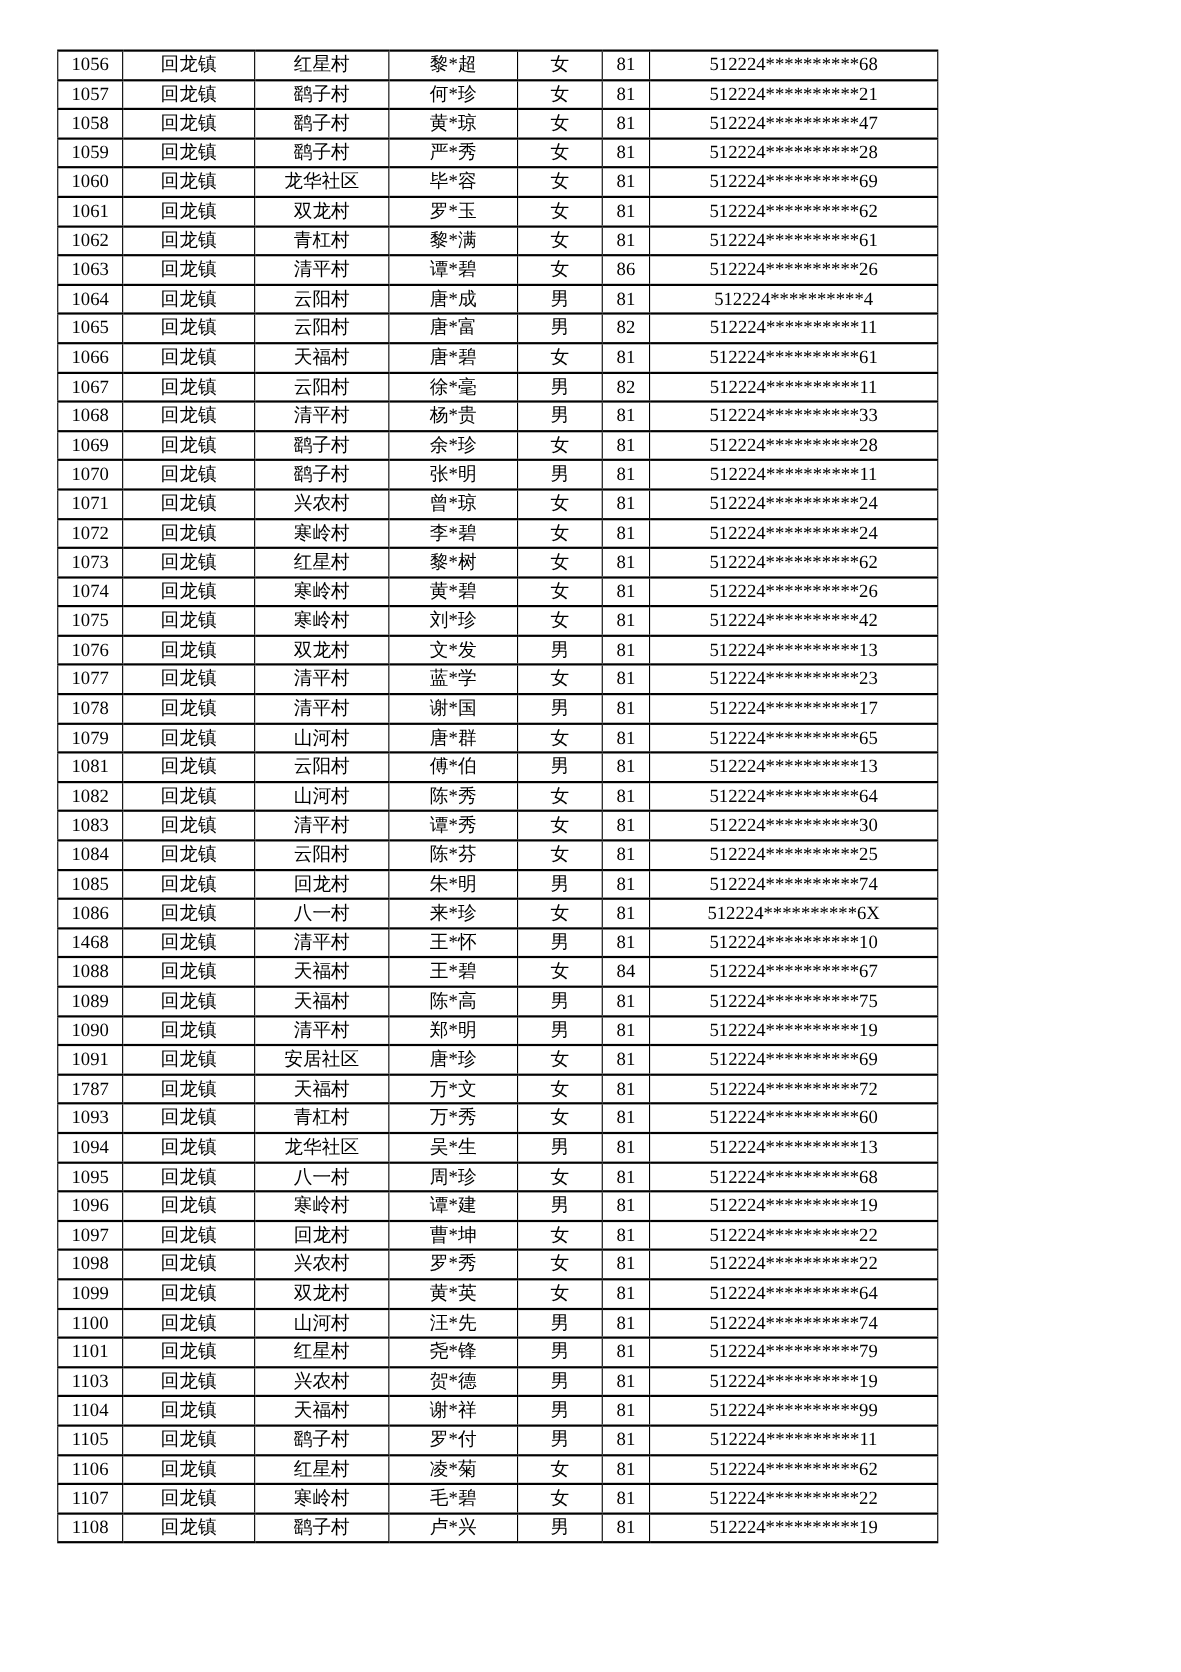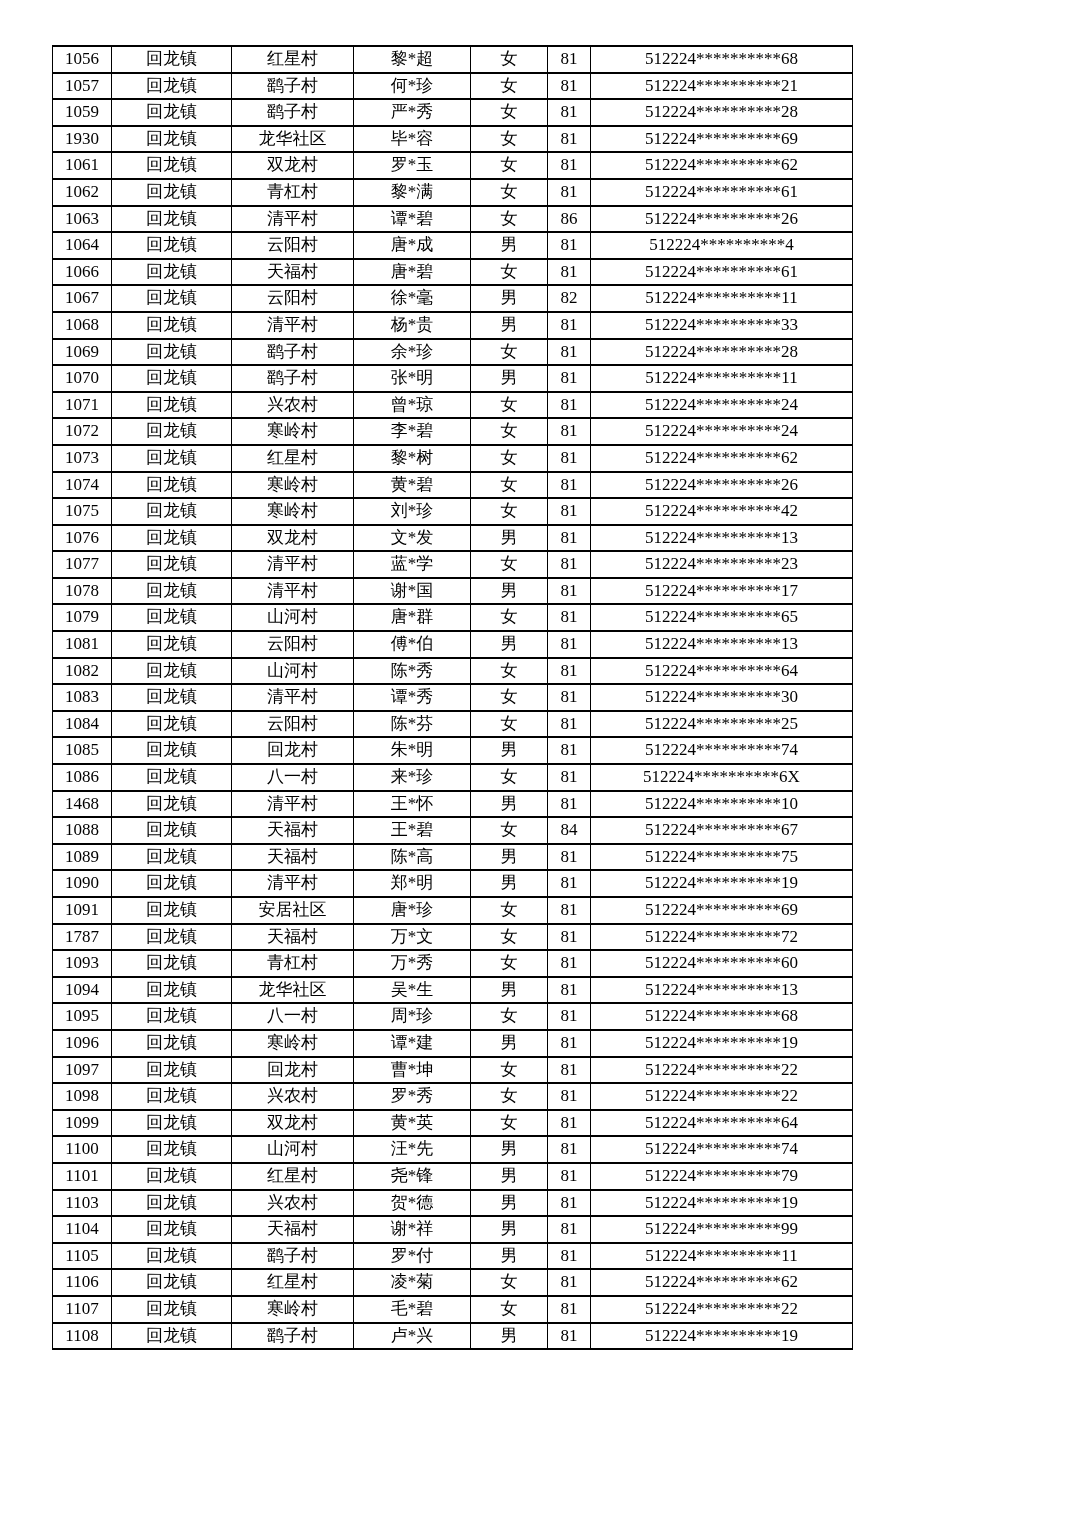--- a/index.html
+++ b/index.html
@@ -66,30 +66,39 @@
         <tr>
           <td>1057</td>
           <td>回龙镇</td>
           <td>鹞子村</td>
           <td>何*珍</td>
           <td>女</td>
           <td>81</td>
           <td>512224**********21</td>
         </tr>
         <tr>
+          <td>1058</td>
+          <td>回龙镇</td>
+          <td>鹞子村</td>
+          <td>黄*琼</td>
+          <td>女</td>
+          <td>81</td>
+          <td>512224**********47</td>
+        </tr>
+        <tr>
           <td>1059</td>
           <td>回龙镇</td>
           <td>鹞子村</td>
           <td>严*秀</td>
           <td>女</td>
           <td>81</td>
           <td>512224**********28</td>
         </tr>
         <tr>
-          <td>1930</td>
+          <td>1060</td>
           <td>回龙镇</td>
           <td>龙华社区</td>
           <td>毕*容</td>
           <td>女</td>
           <td>81</td>
           <td>512224**********69</td>
         </tr>
         <tr>
           <td>1061</td>
           <td>回龙镇</td>
@@ -118,20 +127,29 @@
           <td>512224**********26</td>
         </tr>
         <tr>
           <td>1064</td>
           <td>回龙镇</td>
           <td>云阳村</td>
           <td>唐*成</td>
           <td>男</td>
           <td>81</td>
           <td>512224**********4</td>
+        </tr>
+        <tr>
+          <td>1065</td>
+          <td>回龙镇</td>
+          <td>云阳村</td>
+          <td>唐*富</td>
+          <td>男</td>
+          <td>82</td>
+          <td>512224**********11</td>
         </tr>
         <tr>
           <td>1066</td>
           <td>回龙镇</td>
           <td>天福村</td>
           <td>唐*碧</td>
           <td>女</td>
           <td>81</td>
           <td>512224**********61</td>
         </tr>

